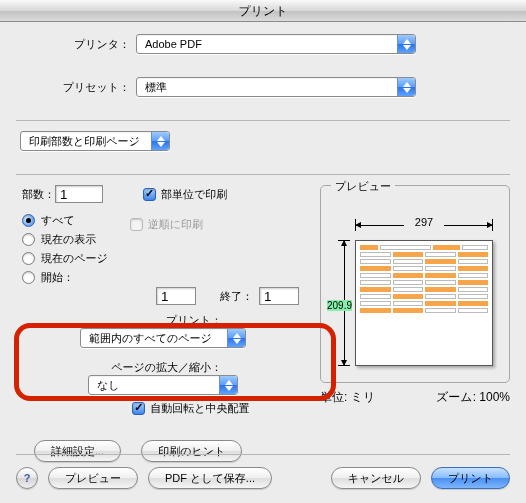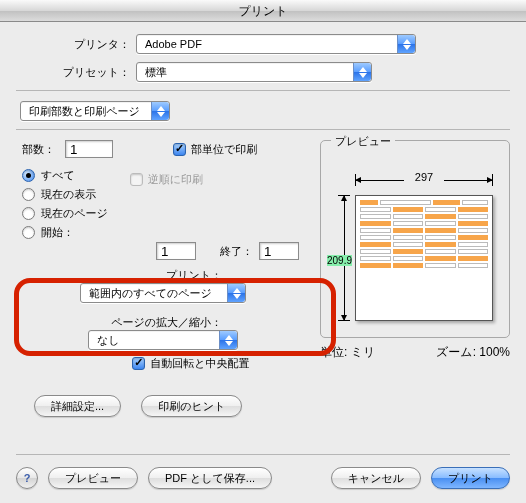--- a/index.html
+++ b/index.html
@@ -23,21 +23,21 @@
   }
   .sheet {
     background: #ececec;
     padding: 12px 16px 10px 16px;
     position: relative;
     height: 481px;
   }
   .row {
     display: flex;
     align-items: center;
-    margin-bottom: 8px;
+    margin-bottom: 23px;
   }
   .label-right {
     width: 120px;
     text-align: right;
     padding-right: 6px;
   }
   .aqua-select {
     display: inline-flex;
     align-items: center;
     background: #fff;
@@ -89,21 +89,20 @@
     position: absolute;
     top: -7px;
     left: 10px;
     background: #ececec;
     padding: 0 4px;
     font-size: 11px;
   }
   .copies-row {
     display: flex;
     align-items: center;
-    gap: 10px;
     margin-bottom: 10px;
   }
   .text-input {
     background: #fff;
     border: 1px solid #8b8b8b;
     height: 18px;
     width: 48px;
     padding: 0 4px;
     box-shadow: inset 1px 1px 2px rgba(0,0,0,0.2);
   }
@@ -336,21 +335,21 @@
           </svg>
         <svg width="8" height="5">
             <polygon points="0,0 8,0 4,5" fill="#fff"></polygon>
           </svg>
       </span>
     </div>
   </div>
 
   <div class="row">
     <div class="label-right">プリセット：</div>
-    <div class="aqua-select" style="width:236px">
+    <div class="aqua-select" style="width:280px">
       <span>標準</span>
       <span class="arrows">
         <svg width="8" height="5">
             <polygon points="4,0 8,5 0,5" fill="#fff"></polygon>
           </svg>
         <svg width="8" height="5">
             <polygon points="0,0 8,0 4,5" fill="#fff"></polygon>
           </svg>
       </span>
     </div>

